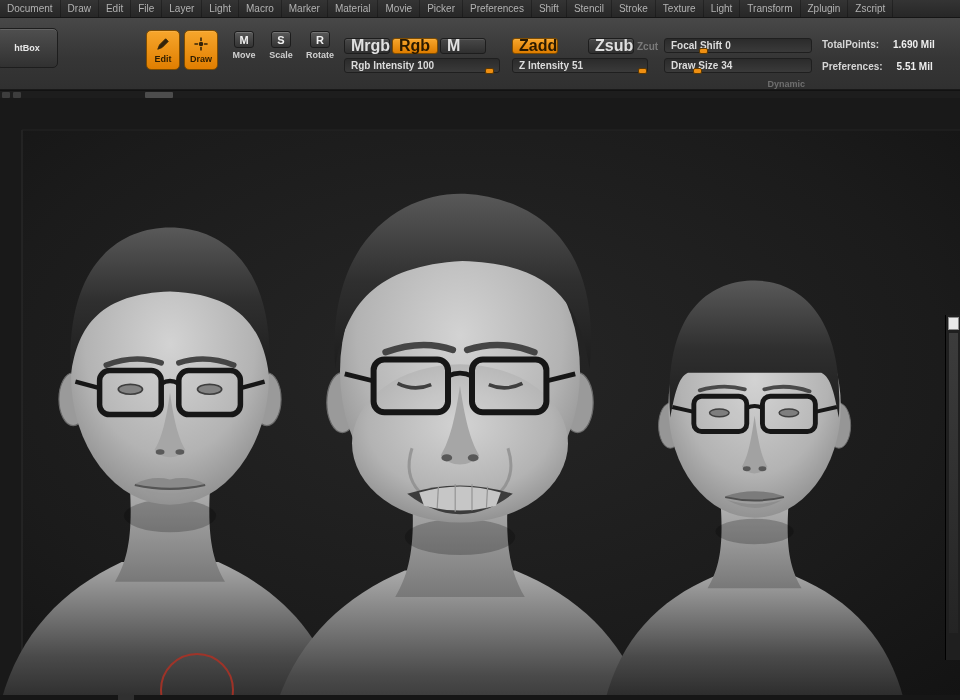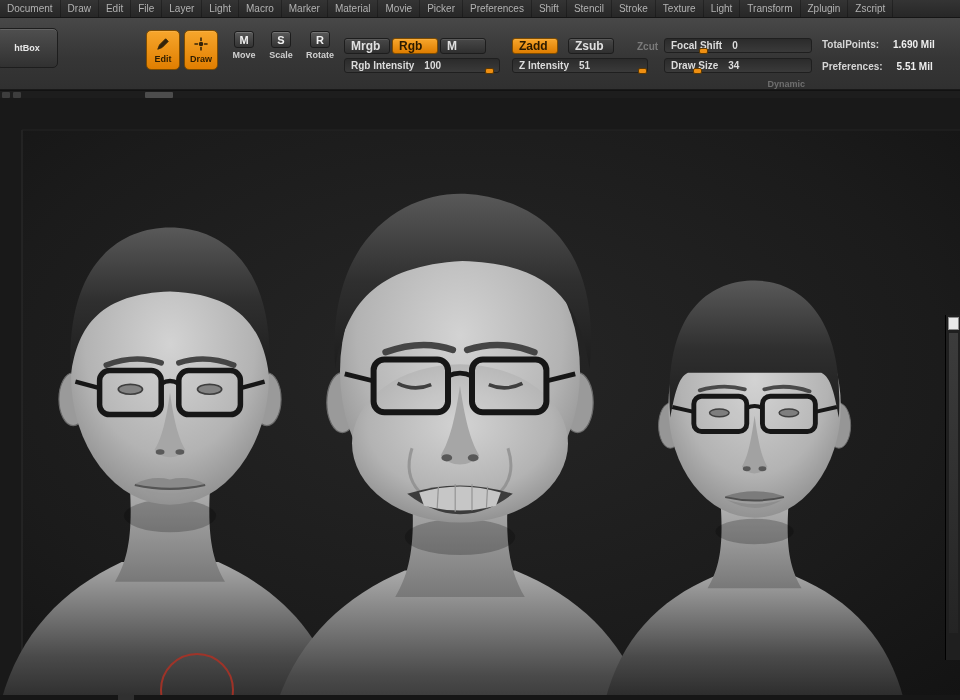--- a/index.html
+++ b/index.html
@@ -29,30 +29,30 @@
   .qs { flex-direction:row; gap:4px; line-height:10px; }
   .qs .qs-label { width:40px; text-align:left; }
   .xyz-wrap { position:absolute; width:36px; display:flex; flex-direction:column;
               align-items:center; gap:2px; cursor:pointer; }
   .xyz-icon { width:20px; height:17px; border-radius:3px; border:1px solid #1c1c1c;
               background:linear-gradient(#5a5a5a,#333); color:#f0f0f0; font-size:11px;
               font-weight:bold; display:flex; align-items:center; justify-content:center;
               box-shadow:inset 0 1px 0 rgba(255,255,255,0.18); }
   .xyz-label { font-size:9px; font-weight:bold; color:#cfcfcf; }
   .small-btn { position:absolute; height:16px; border-radius:3px; border:1px solid #1d1d1d;
-               background:linear-gradient(#484848,#2f2f2f); color:#e0e0e0; font-size:12px;
+               background:linear-gradient(#484848,#2f2f2f); color:#e0e0e0; font-size:16px;
                font-weight:bold; display:flex; align-items:center; padding-left:6px;
                box-shadow:inset 0 1px 0 rgba(255,255,255,0.10); cursor:pointer; }
   .small-btn.orange { background:linear-gradient(#f7a62c,#de7d00); color:#2a1a00;
                       border-color:#7e4c00; }
   .ghost-btn { position:absolute; height:16px; color:#7a7a7a; font-size:10px;
                font-weight:bold; display:flex; align-items:center; cursor:pointer; }
   .slider { position:absolute; height:15px; border-radius:3px;
             background:linear-gradient(#2b2b2b,#3a3a3a); border:1px solid #1f1f1f;
-            display:flex; align-items:center; gap:10px; padding:0 6px; font-size:10px;
+            display:flex; align-items:center; gap:3px; padding:0 6px; font-size:10px;
             font-weight:bold; color:#dcdcdc; cursor:pointer; }
   .slider .handle { position:absolute; bottom:-2px; width:9px; height:6px;
                     border-radius:2px; background:#ef8f12; border:1px solid #5d3900; }
   .slider .mode { margin-left:auto; color:#6f6f6f; font-size:9px;margin-top:36px; }
   .stat { position:absolute; font-size:10px; font-weight:bold; color:#d6d6d6;
           white-space:nowrap; }
   .stat .val { color:#efefef; margin-left:14px; }
 
   
   .tray-strip { position:absolute; top:90px; left:0; right:0; height:8px;
@@ -148,21 +148,21 @@
     <div class="small-btn orange" style="left:392px; top:20px; width:46px;">
       <span>Rgb</span>
     </div>
     <div class="small-btn" style="left:440px; top:20px; width:46px;">
       <span>M</span>
     </div>
 
     <div class="small-btn orange" style="left:512px; top:20px; width:46px;">
       <span>Zadd</span>
     </div>
-    <div class="small-btn" style="left:568px; top:20px; width:46px;">
+    <div class="small-btn" style="left:588px; top:20px; width:46px;">
       <span>Zsub</span>
     </div>
     <div class="ghost-btn" style="left:637px; top:20px;">
       <span>Zcut</span>
     </div>
 
     <div class="slider" style="left:344px; top:40px; width:156px;">
       <span>Rgb Intensity</span>
       <span>100</span>
       <span class="handle" style="left:91%;"></span>

